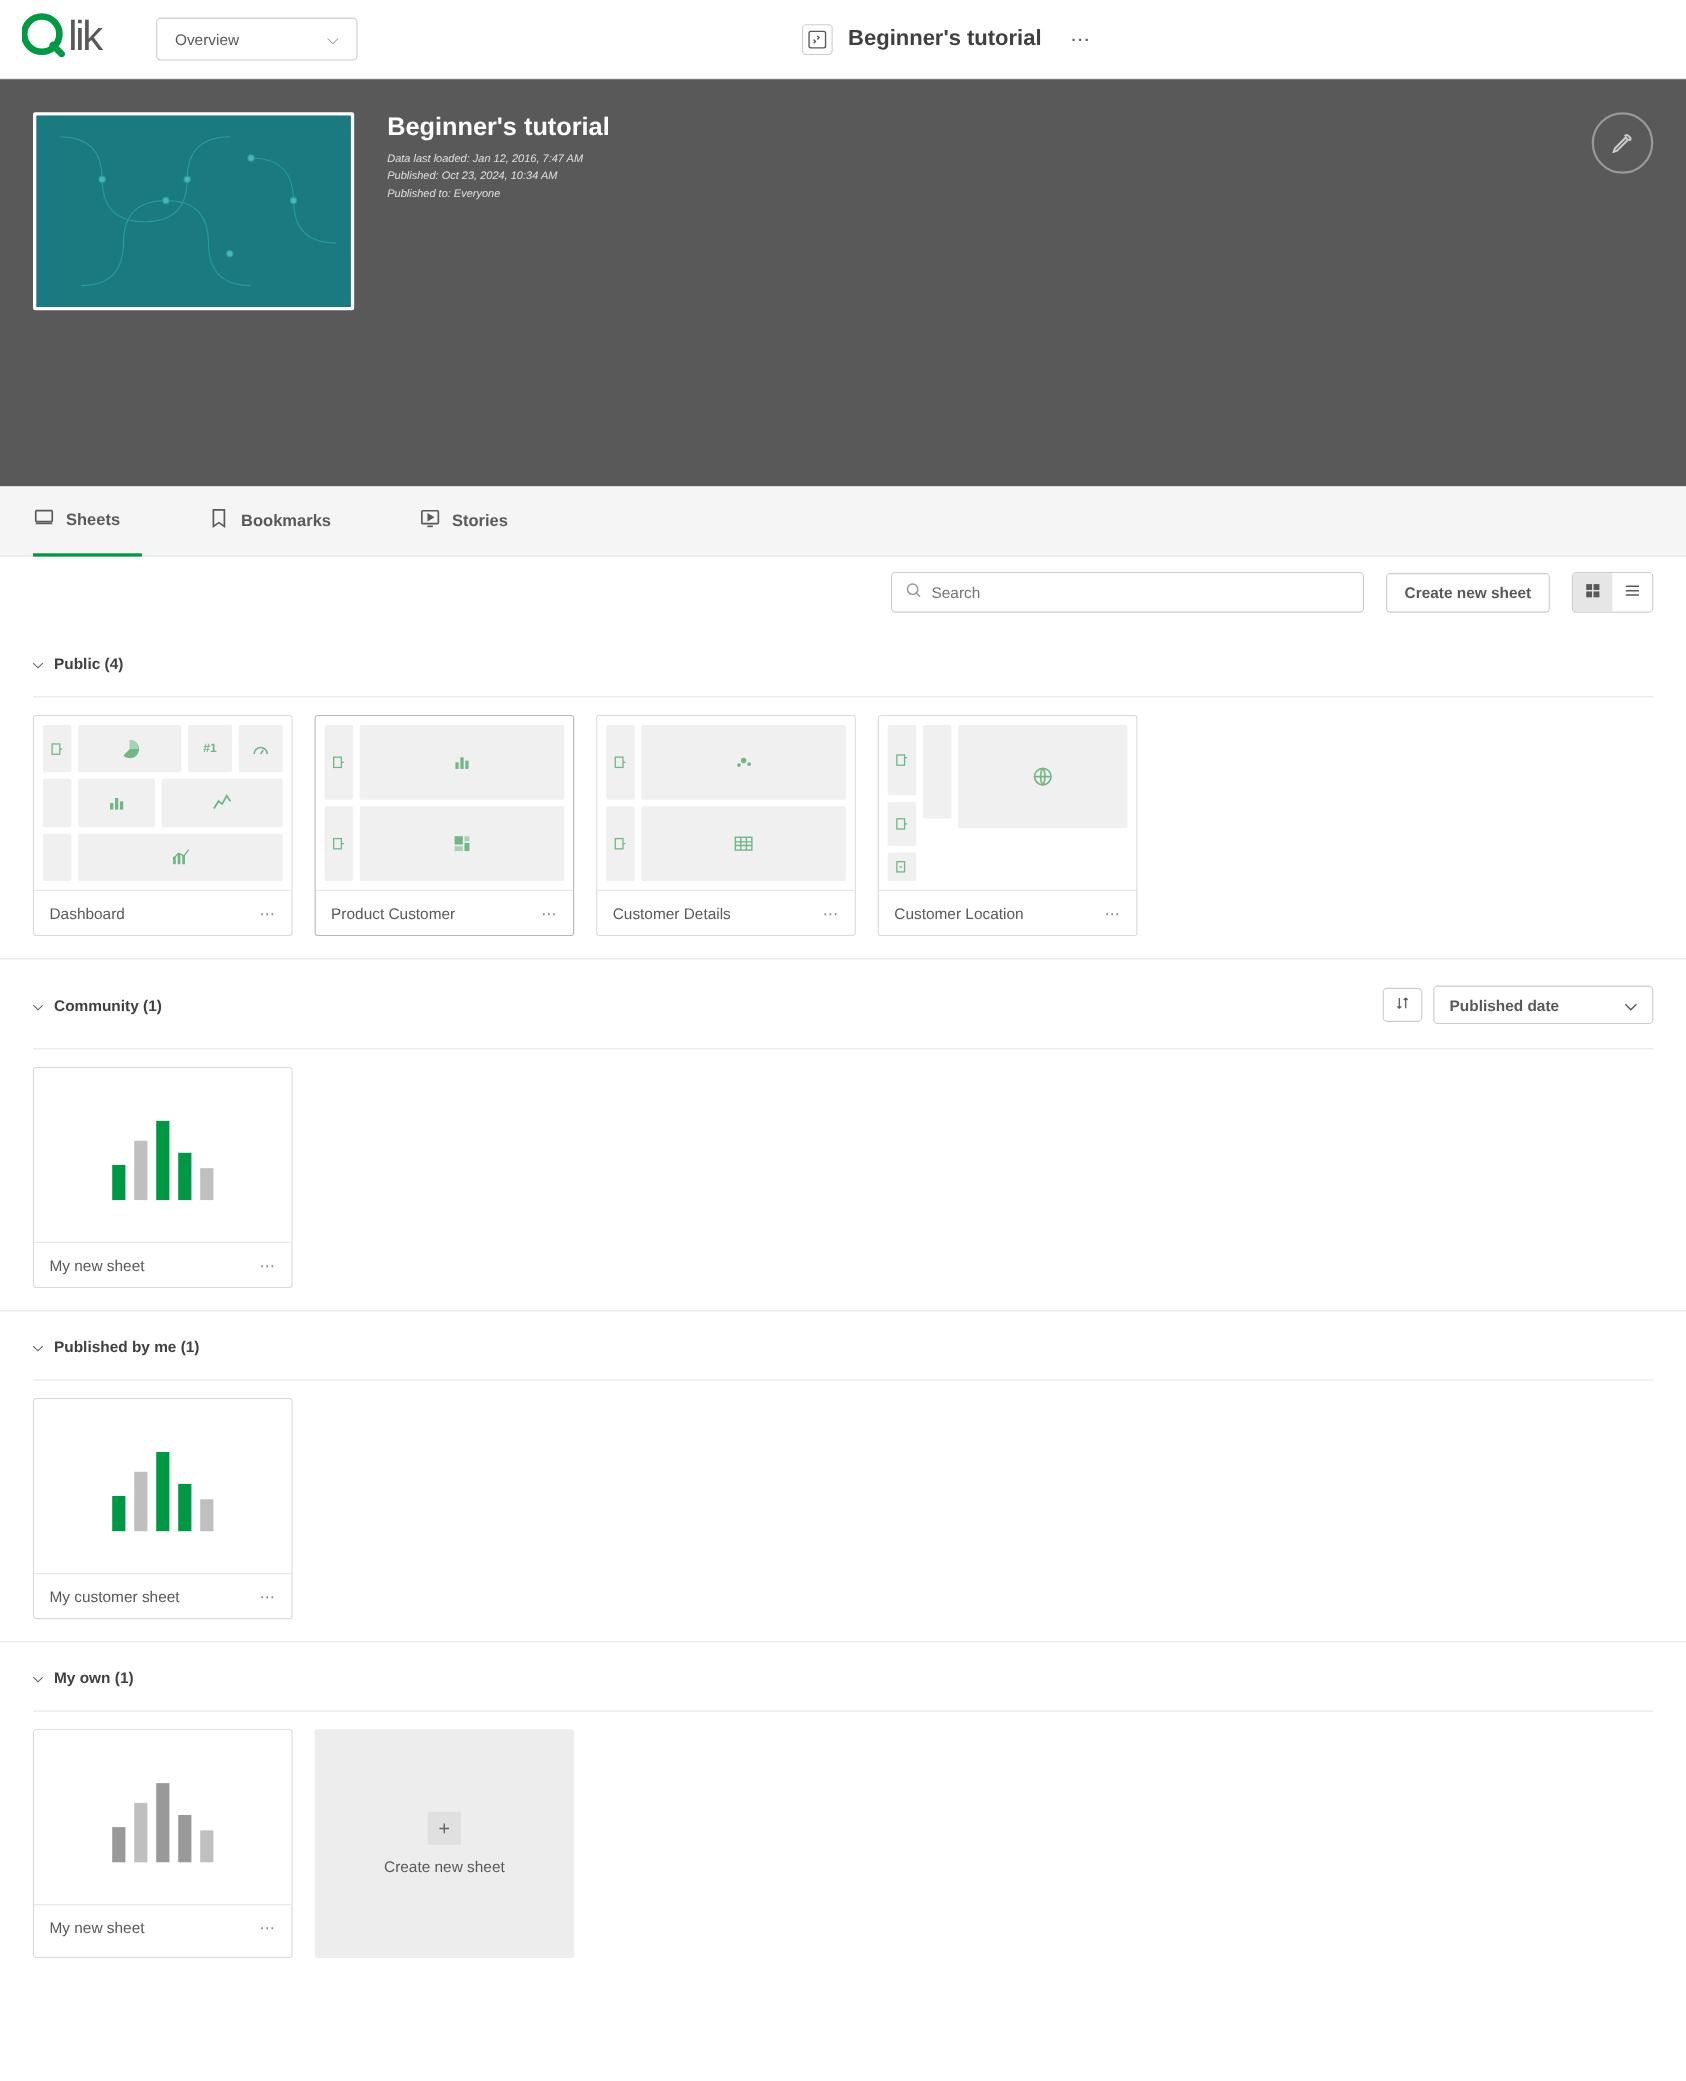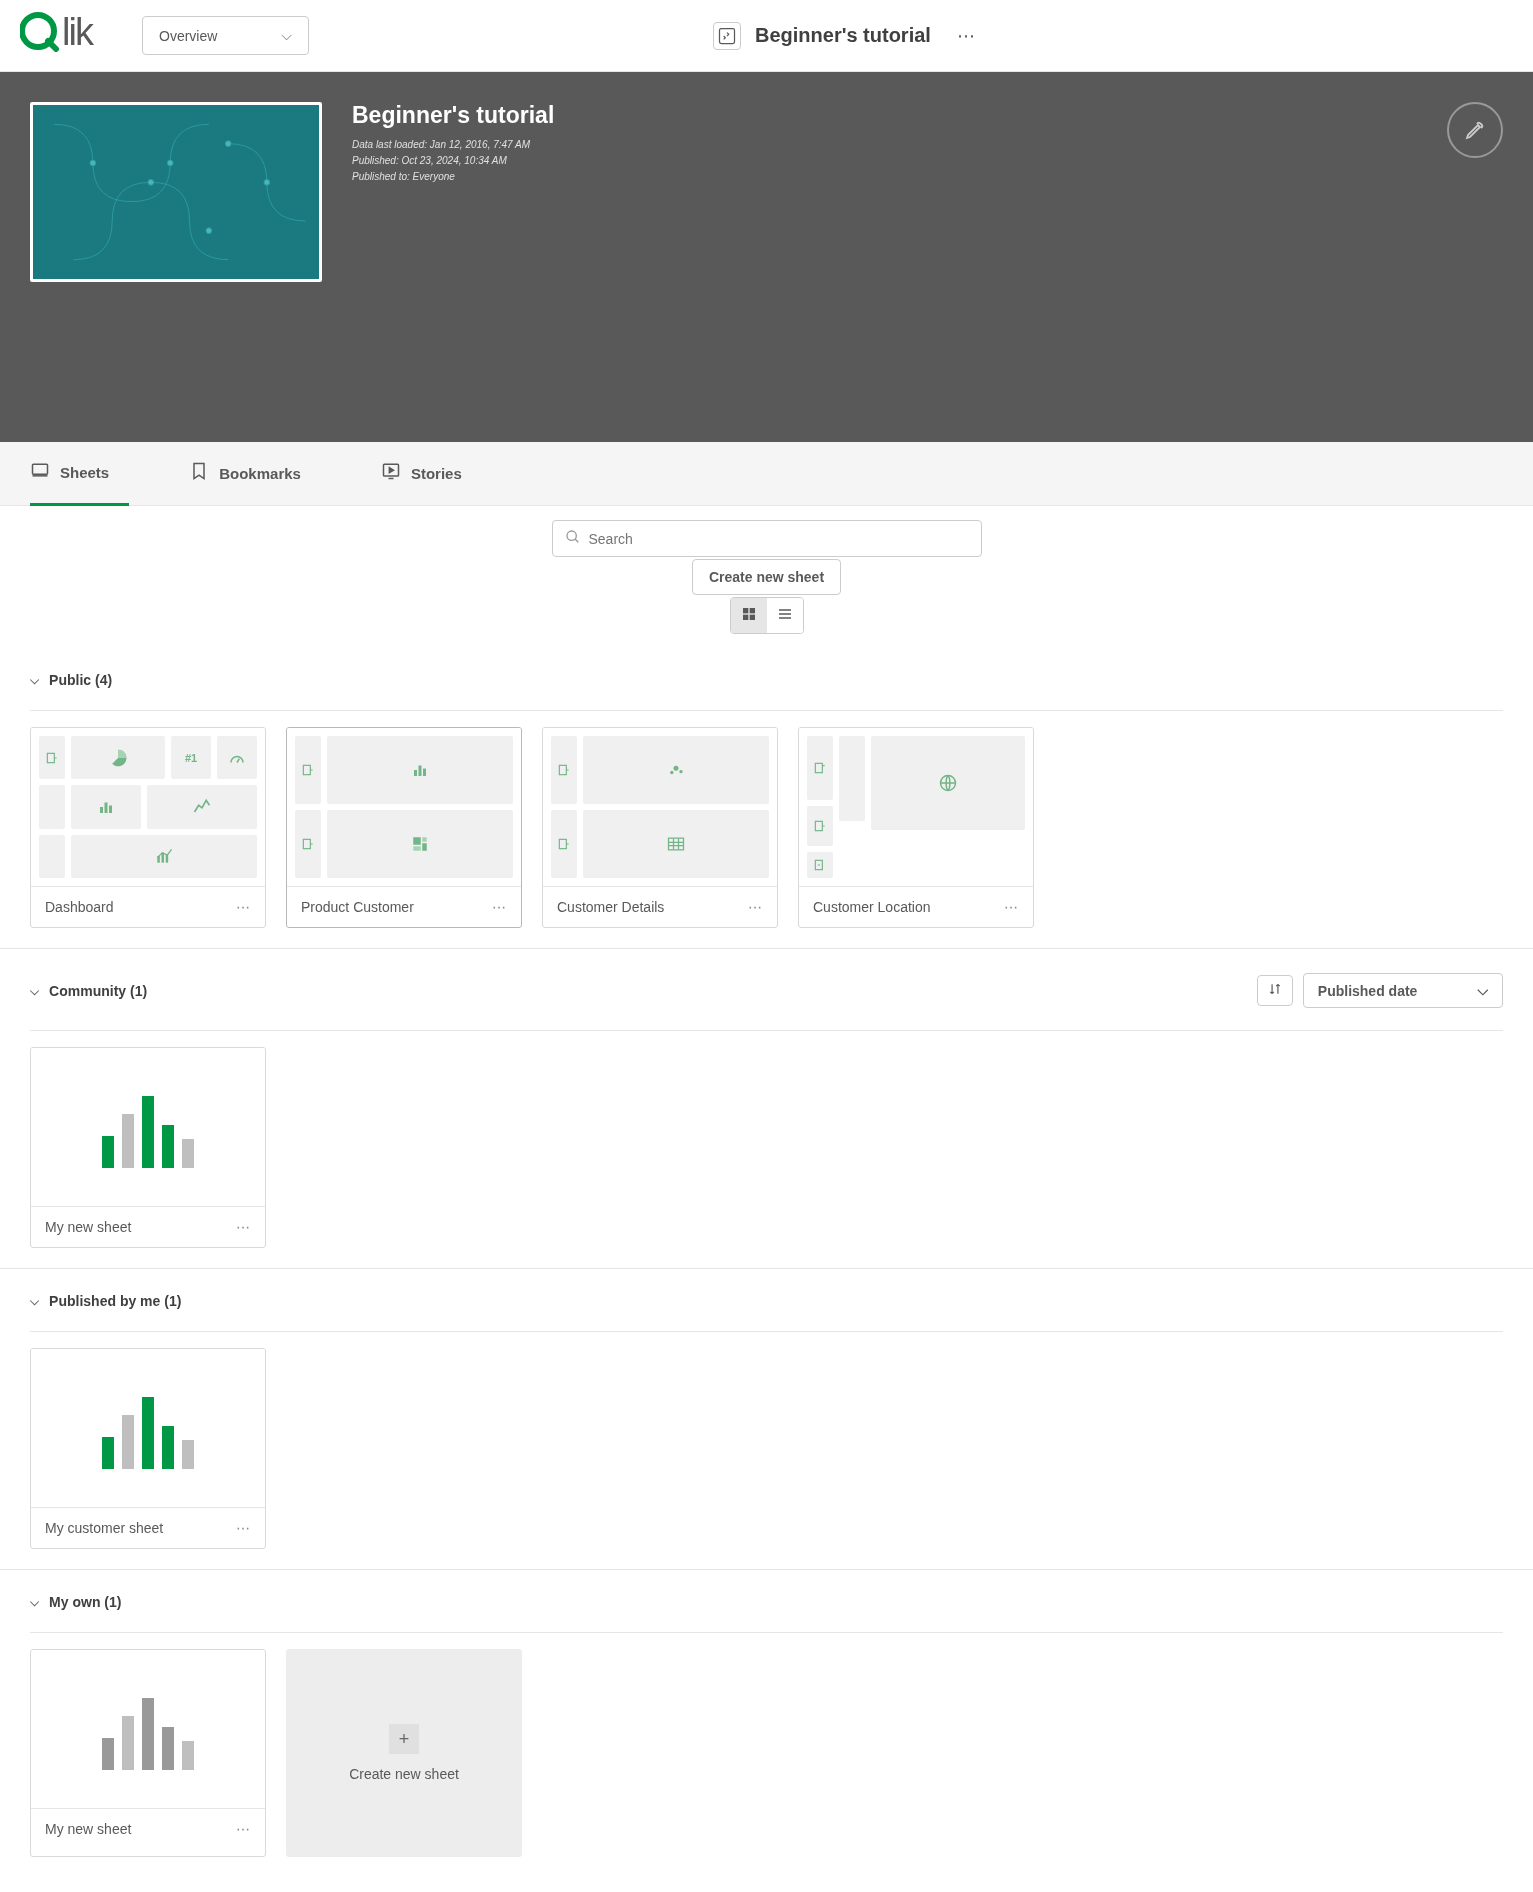--- a/index.html
+++ b/index.html
@@ -1,21 +1,21 @@
 <!DOCTYPE html>
 <html><head>
 <meta charset="utf-8">
 <style>
 * { box-sizing: border-box; margin: 0; padding: 0; }
 body { font-family: -apple-system, BlinkMacSystemFont, "Segoe UI", Arial, sans-serif; font-size: 14px; color: #404040; background: #fff; }
 
 
 .topbar { height: 72px; border-bottom: 1px solid #e6e6e6; display: flex; align-items: center; padding: 13px 20px; gap: 24px; }
 .logo { font-size: 40px; font-weight: 400; color: #009845; letter-spacing: -2px; }
-.dropdown { border: 1px solid #ccc; border-radius: 4px; padding: 10px 16px; display: flex; align-items: center; gap: 64px; cursor: pointer; color: #595959; }
+.dropdown { border: 1px solid #ccc; border-radius: 4px; padding: 10px 16px; display: flex; align-items: center; gap: 80px; cursor: pointer; color: #595959; }
 .dropdown .chev { color: #888; }
 .app-title-wrap { display: flex; align-items: center; gap: 14px; margin-left: 380px; }
 .app-icon { width: 28px; height: 28px; border: 1px solid #ccc; border-radius: 4px; display: flex; align-items: center; justify-content: center; color: #595959; font-size: 16px; }
 .app-title { font-weight: 600; font-size: 20px; color: #404040; }
 .dots { color: #595959; font-size: 18px; letter-spacing: 2px; margin-left: 12px; cursor: pointer; }
 
 
 .hero { background: #595959; padding: 30px; display: flex; gap: 30px; position: relative; min-height: 370px; }
 .thumb { width: 292px; height: 180px; background: #1a7a7f; border: 3px solid #fff; border-radius: 2px; position: relative; overflow: hidden; }
 .thumb svg { width: 100%; height: 100%; }
@@ -24,21 +24,21 @@
 .hero-meta { font-size: 10px; font-style: italic; line-height: 1.6; color: #e0e0e0; }
 .edit-btn { position: absolute; right: 30px; top: 30px; width: 56px; height: 56px; border: 2px solid #999; border-radius: 50%; display: flex; align-items: center; justify-content: center; cursor: pointer; color: #ccc; }
 
 
 .tabs { display: flex; padding: 0 30px; border-bottom: 1px solid #e6e6e6; background: #f5f5f5; gap: 30px; }
 .tab { display: flex; align-items: center; gap: 10px; padding: 18px 20px 18px 0; margin-right: 30px; cursor: pointer; color: #595959; font-weight: 600; font-size: 15px; }
 .tab.active { border-bottom: 3px solid #009845; margin-bottom: -1px; }
 .tab-icon { font-size: 18px; }
 
 
-.toolbar { display: flex; justify-content: flex-end; align-items: center; gap: 2px; padding: 14px 30px; flex-direction: column; }
+.toolbar { display: flex; justify-content: flex-end; align-items: center; gap: 20px; padding: 14px 30px; }
 .search { border: 1px solid #ccc; border-radius: 4px; padding: 8px 12px; display: flex; align-items: center; gap: 8px; width: 430px; color: #999; }
 .search input { border: none; outline: none; flex: 1; font-size: 14px; }
 .create-btn { border: 1px solid #ccc; border-radius: 4px; padding: 9px 16px; background: #fff; cursor: pointer; font-weight: 600; color: #595959; font-size: 14px; }
 .view-toggle { display: flex; border: 1px solid #ccc; border-radius: 4px; overflow: hidden; }
 .view-toggle button { border: none; background: #fff; padding: 8px 10px; cursor: pointer; color: #595959; }
 .view-toggle button.active { background: #e6e6e6; }
 
 
 .section { padding: 10px 30px 20px; border-bottom: 1px solid #e6e6e6; }
 .section-header { display: flex; align-items: center; gap: 10px; padding: 14px 0; font-weight: 600; color: #404040; cursor: pointer; }

